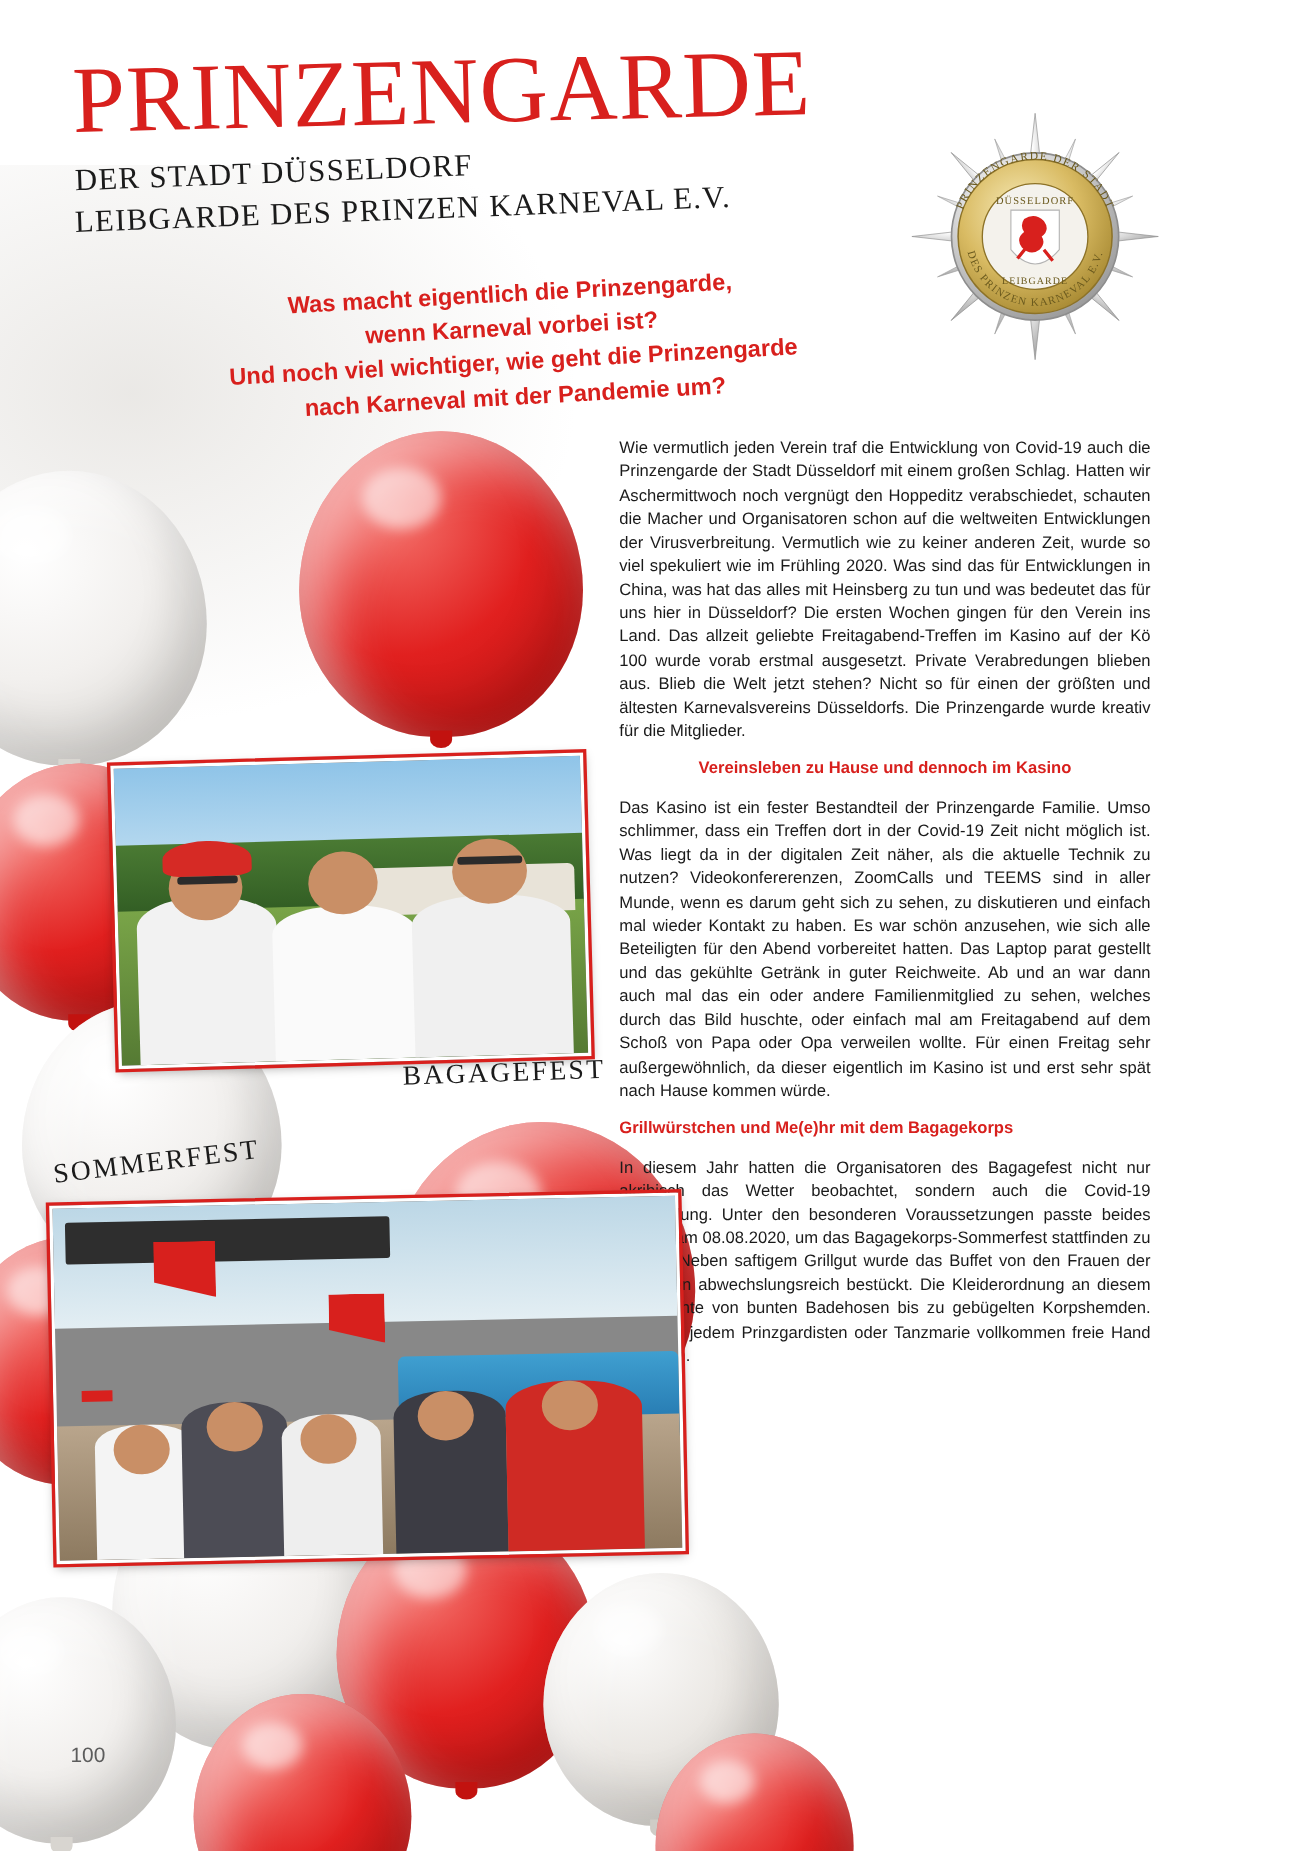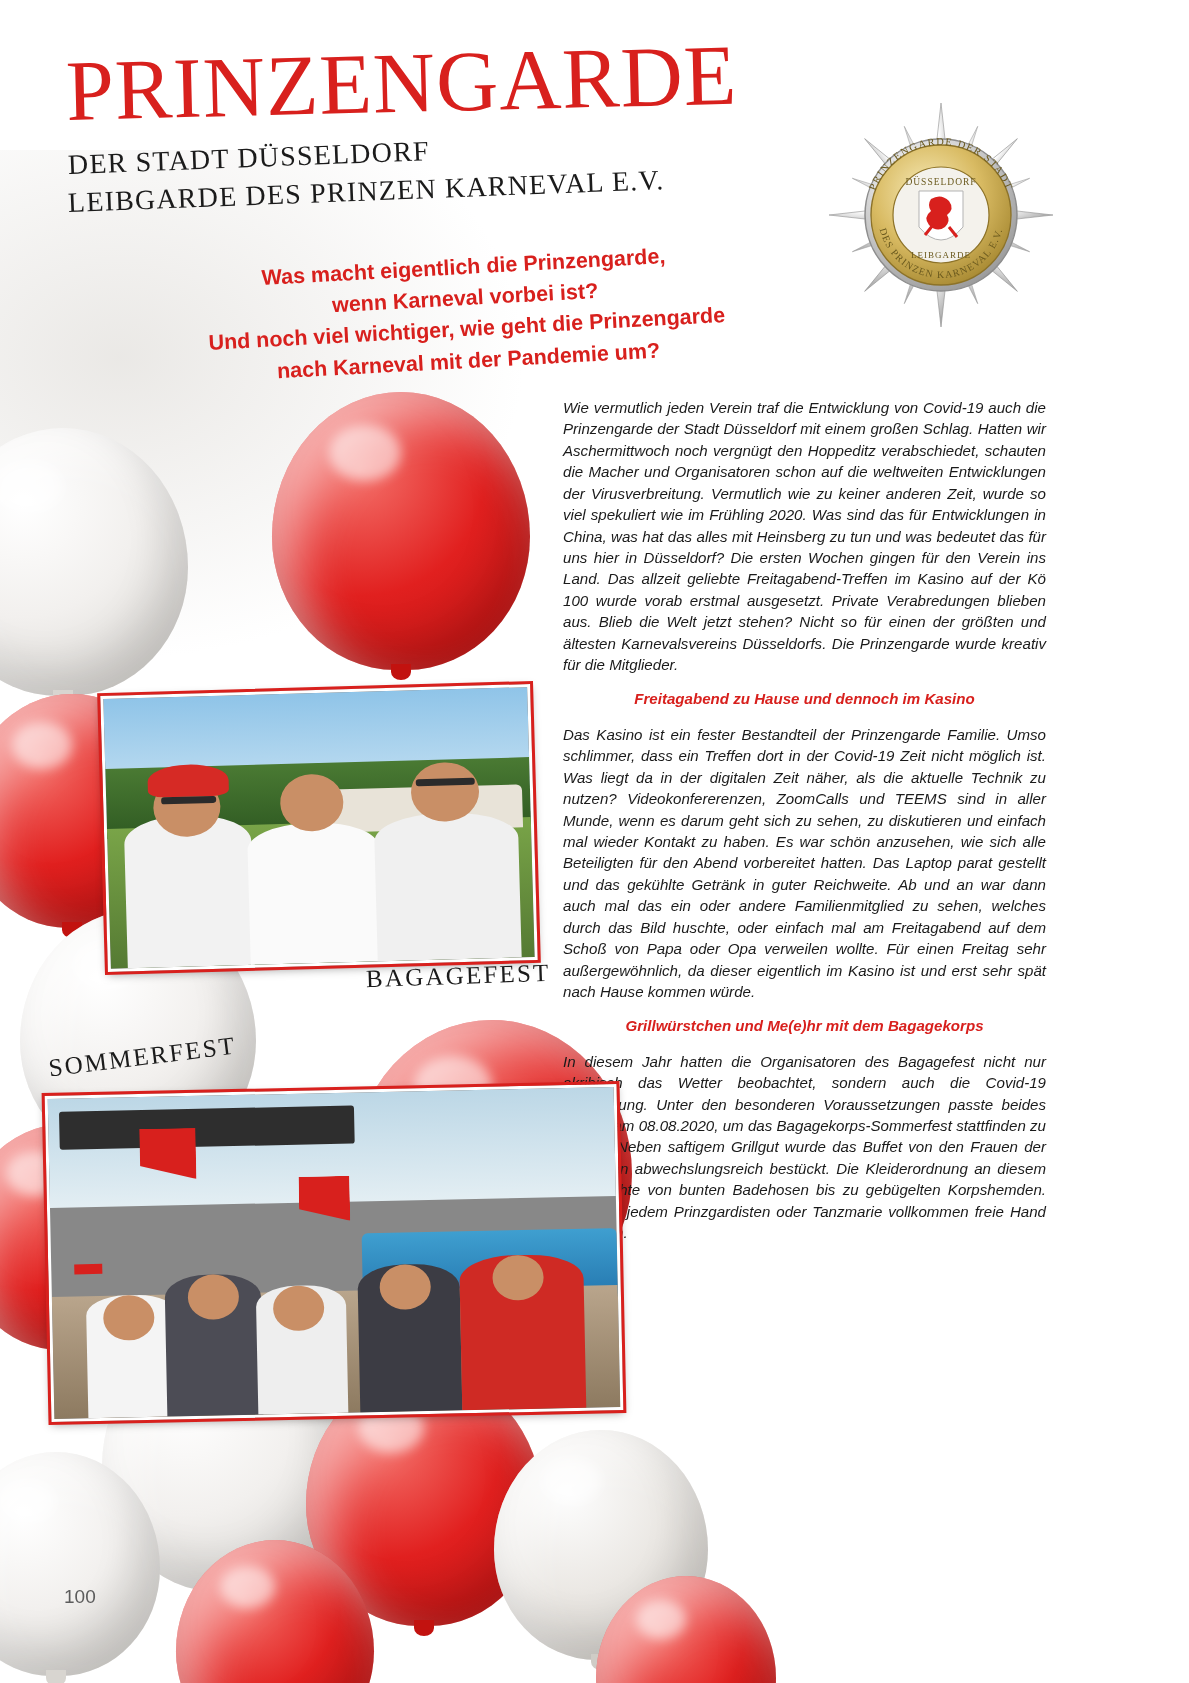--- a/index.html
+++ b/index.html
@@ -152,33 +152,32 @@
   
   .col {
     position: absolute;
     left: 563px;
     top: 397px;
     width: 483px;
     color: #1a1a1a;
     font-size: 15.1px;
     line-height: 1.42;
     text-align: justify;
-    font-style: italic;
   }
   .col p { margin: 0 0 14px 0; }
   .col p.tight { margin-bottom: 12px; }
   .sub-head {
     color: #d8201d;
     font-weight: bold;
     font-size: 15.1px;
     text-align: center;
     margin: 4px 0 14px 0;
     line-height: 1.35;
   }
-  .sub-head.left-shift { text-align: center; }
+  .sub-head.left-shift { text-align: left; }
 
   
   .photo {
     position: absolute;
     border: 4px solid #ffffff;
     box-shadow: 0 3px 10px rgba(0,0,0,0.35);
     overflow: hidden;
     background: #888;
   }
   #photo-bagagefest {
@@ -367,21 +366,21 @@
 
     <div class="intro-question">
       <div>Was macht eigentlich die Prinzengarde,</div>
       <div>wenn Karneval vorbei ist?</div>
       <div>Und noch viel wichtiger, wie geht die Prinzengarde</div>
       <div>nach Karneval mit der Pandemie um?</div>
     </div>
 
     <div class="col">
       <p>Wie vermutlich jeden Verein traf die Entwicklung von Covid-19 auch die Prinzengarde der Stadt Düsseldorf mit einem großen Schlag. Hatten wir Aschermittwoch noch vergnügt den Hoppeditz verabschiedet, schauten die Macher und Organisatoren schon auf die weltweiten Entwicklungen der Virusverbreitung. Vermutlich wie zu keiner anderen Zeit, wurde so viel spekuliert wie im Frühling 2020. Was sind das für Entwicklungen in China, was hat das alles mit Heinsberg zu tun und was bedeutet das für uns hier in Düsseldorf? Die ersten Wochen gingen für den Verein ins Land. Das allzeit geliebte Freitagabend-Treffen im Kasino auf der Kö 100 wurde vorab erstmal ausgesetzt. Private Verabredungen blieben aus. Blieb die Welt jetzt stehen? Nicht so für einen der größten und ältesten Karnevalsvereins Düsseldorfs. Die Prinzengarde wurde kreativ für die Mitglieder.</p>
-      <div class="sub-head">Freitagabend zu Hause und dennoch im Kasino</div>
+      <div class="sub-head">Vereinsleben zu Hause und dennoch im Kasino</div>
       <p>Das Kasino ist ein fester Bestandteil der Prinzengarde Familie. Umso schlimmer, dass ein Treffen dort in der Covid-19 Zeit nicht möglich ist. Was liegt da in der digitalen Zeit näher, als die aktuelle Technik zu nutzen? Videokonfererenzen, ZoomCalls und TEEMS sind in aller Munde, wenn es darum geht sich zu sehen, zu diskutieren und einfach mal wieder Kontakt zu haben. Es war schön anzusehen, wie sich alle Beteiligten für den Abend vorbereitet hatten. Das Laptop parat gestellt und das gekühlte Getränk in guter Reichweite. Ab und an war dann auch mal das ein oder andere Familienmitglied zu sehen, welches durch das Bild huschte, oder einfach mal am Freitagabend auf dem Schoß von Papa oder Opa verweilen wollte. Für einen Freitag sehr außergewöhnlich, da dieser eigentlich im Kasino ist und erst sehr spät nach Hause kommen würde.</p>
       <div class="sub-head left-shift">Grillwürstchen und Me(e)hr mit dem Bagagekorps</div>
       <p>In diesem Jahr hatten die Organisatoren des Bagagefest nicht nur akribisch das Wetter beobachtet, sondern auch die Covid-19 Entwicklung. Unter den besonderen Voraussetzungen passte beides perfekt am 08.08.2020, um das Bagagekorps-Sommerfest stattfinden zu lassen. Neben saftigem Grillgut wurde das Buffet von den Frauen der Gardisten abwechslungsreich bestückt. Die Kleiderordnung an diesem Tag reichte von bunten Badehosen bis zu gebügelten Korpshemden. Hier war jedem Prinzgardisten oder Tanzmarie vollkommen freie Hand gelassen.</p>
     </div>
 
     <div class="photo" id="photo-bagagefest">
       <div class="photo-inner">
         <div class="p1-sky"></div>
         <div class="p1-trees"></div>
         <div class="p1-ground"></div>

